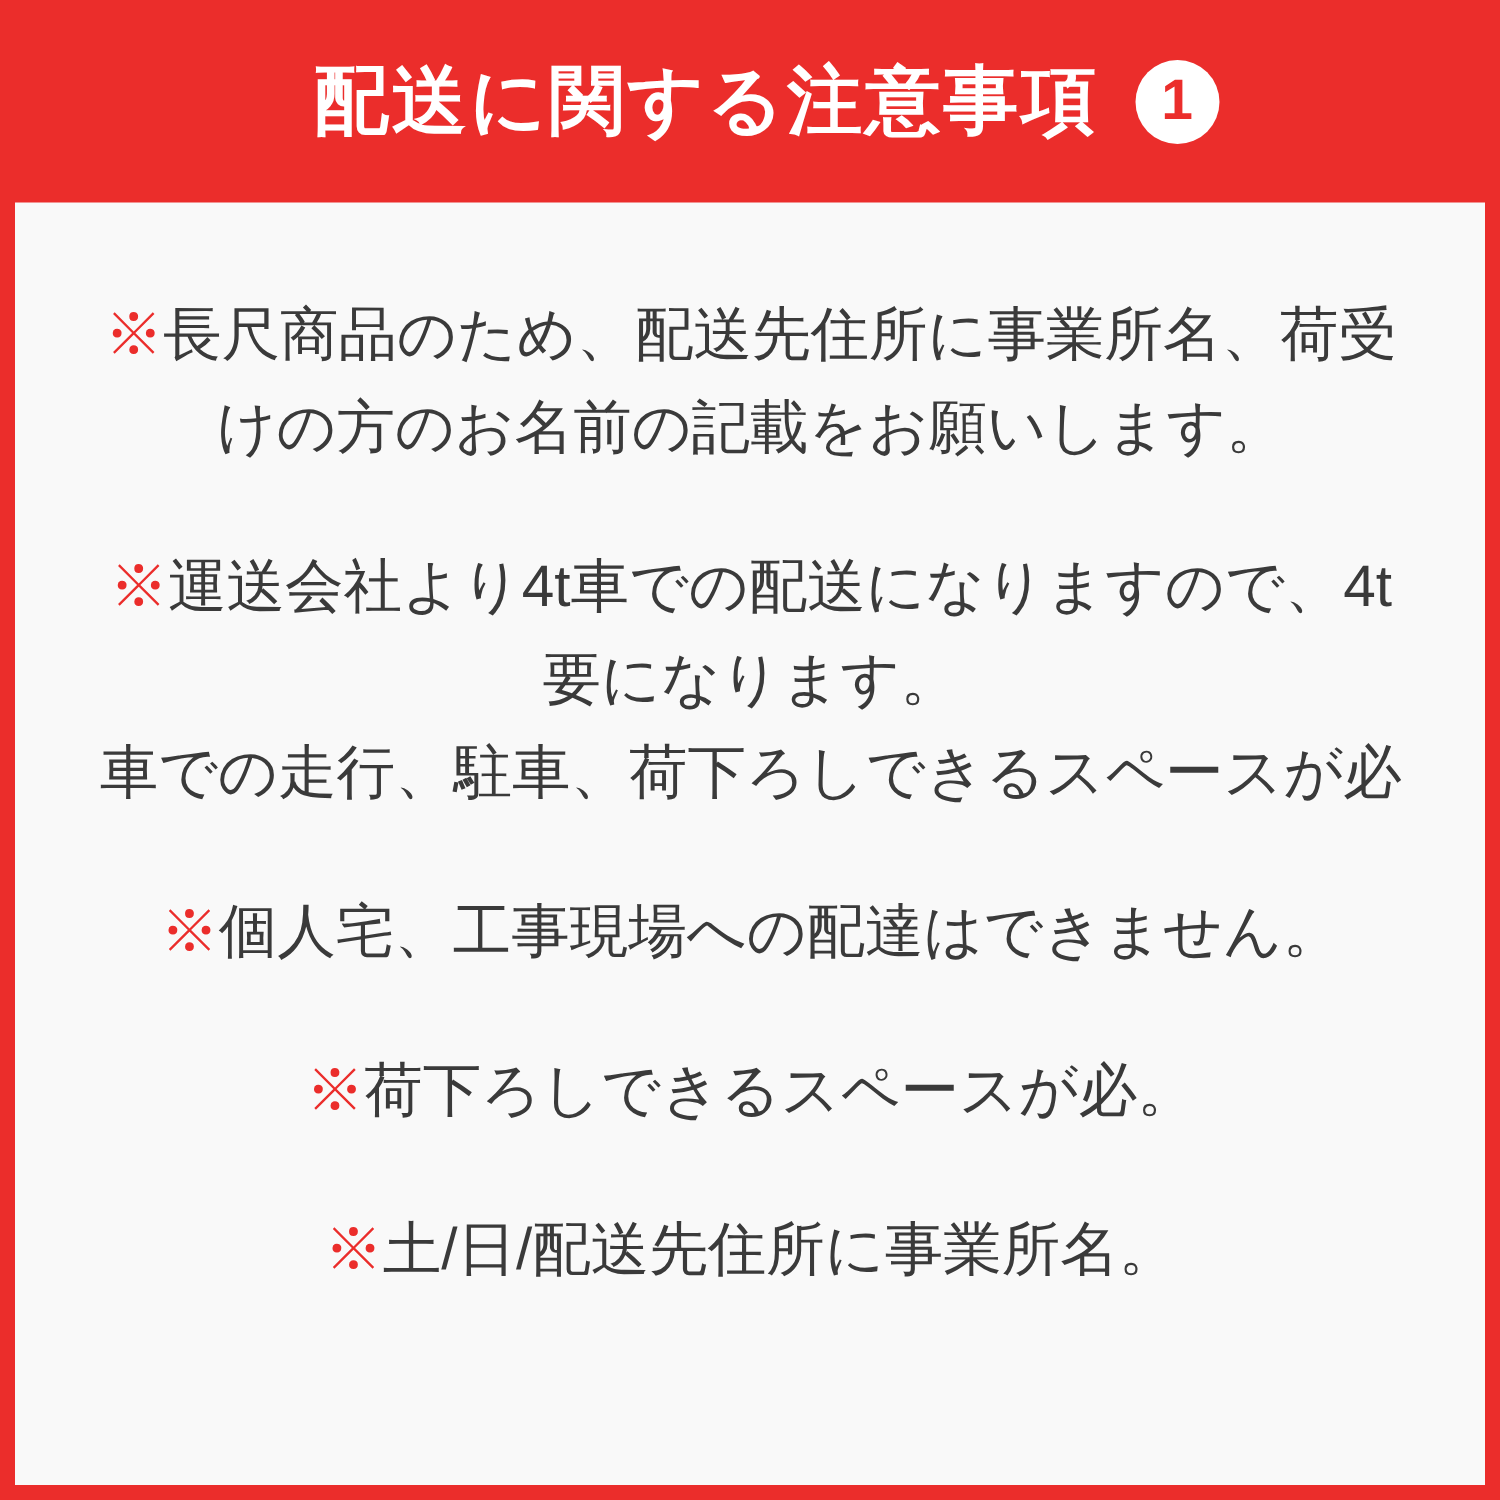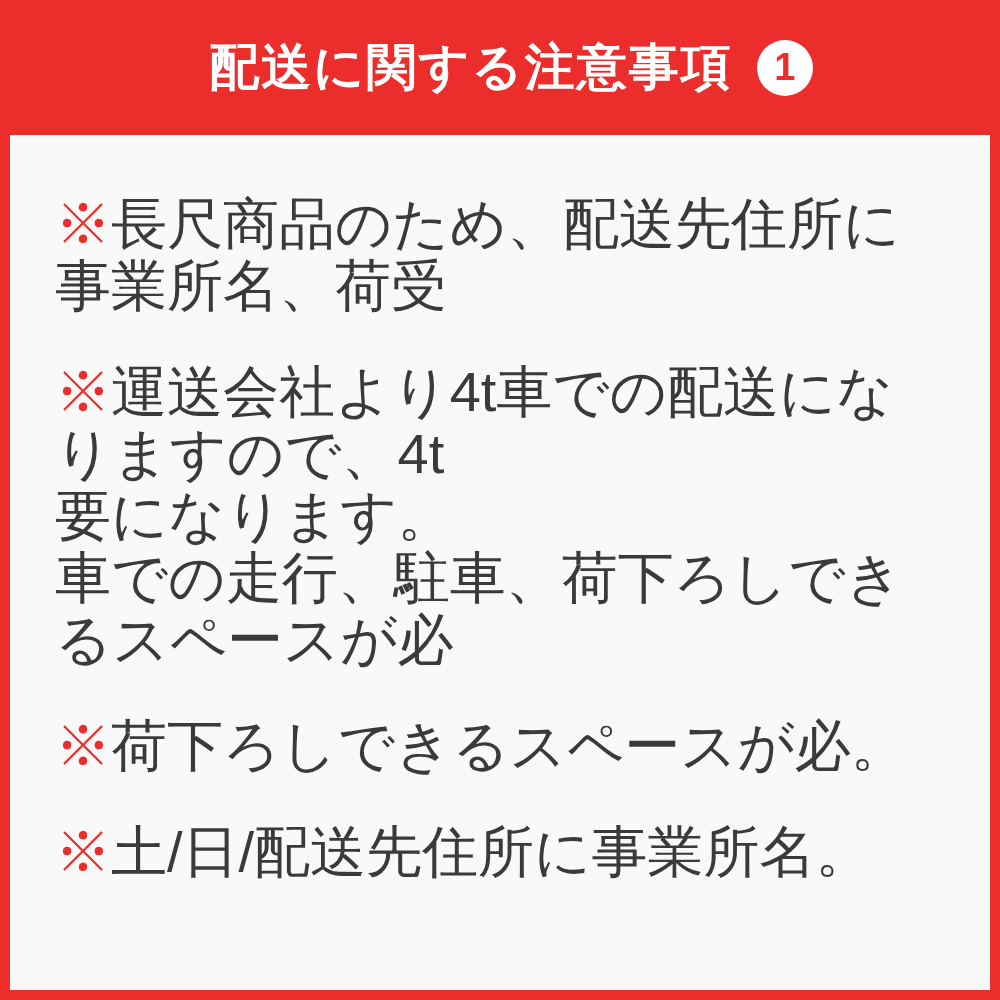--- a/index.html
+++ b/index.html
@@ -50,52 +50,57 @@
   .panel {
     position: absolute;
     left: 10px;
     right: 10px;
     top: 135px;
     bottom: 10px;
     background: #f9f9f9;
     padding: 58px 44px 0 45px;
   }
   .note {
-    font-size: 56px;
+    font-size: 39px;
     line-height: 62px;
     color: #3a3a3a;
     margin: 0 0 44px 0;
+    text-align: center;
   }
   .note-line { display: block; }
   .marker { color: #eb2d2b; }
 </style>
 </head>
 <body>
 
 <div class="page">
 
   <header class="banner">
     <h1 class="title">
       <span>配送に関する注意事項</span>
       <span class="badge">1</span>
     </h1>
   </header>
 
   <main class="panel">
 
     <p class="note">
       <span class="note-line"><span class="marker">※</span><span class="note-text">長尺商品のため、配送先住所に事業所名、荷受</span></span>
+      <span class="note-line note-text">けの方のお名前の記載をお願いします。</span>
     </p>
 
     <p class="note">
       <span class="note-line"><span class="marker">※</span><span class="note-text">運送会社より4t車での配送になりますので、4t</span></span>
       <span class="note-line note-text">要になります。</span>
       <span class="note-line note-text">車での走行、駐車、荷下ろしできるスペースが必</span>
     </p>
 
+    <p class="note">
+      <span class="note-line"><span class="marker">※</span><span class="note-text">個人宅、工事現場への配達はできません。</span></span>
+    </p>
 
 
     <p class="note">
       <span class="note-line"><span class="marker">※</span><span class="note-text">荷下ろしできるスペースが必。</span></span>
     </p>
 
     <p class="note">
       <span class="note-line"><span class="marker">※</span><span class="note-text">土/日/配送先住所に事業所名。</span></span>
     </p>
 

